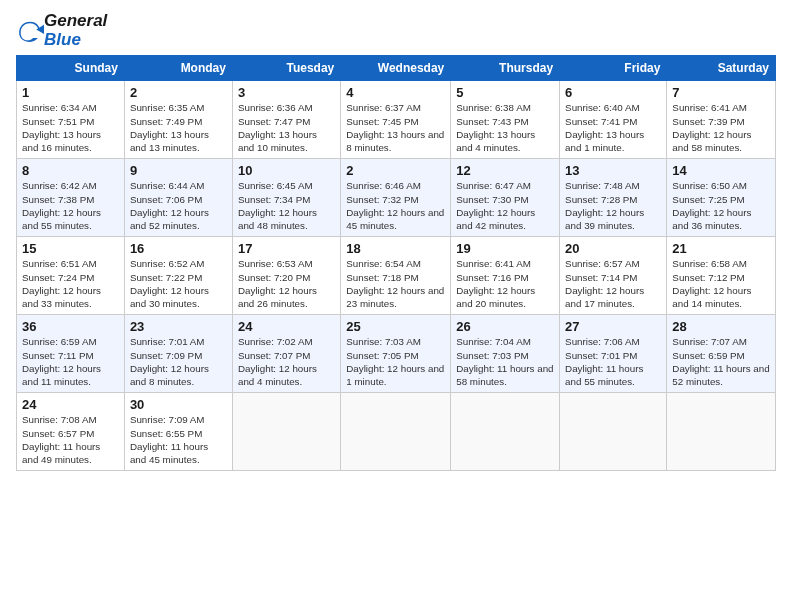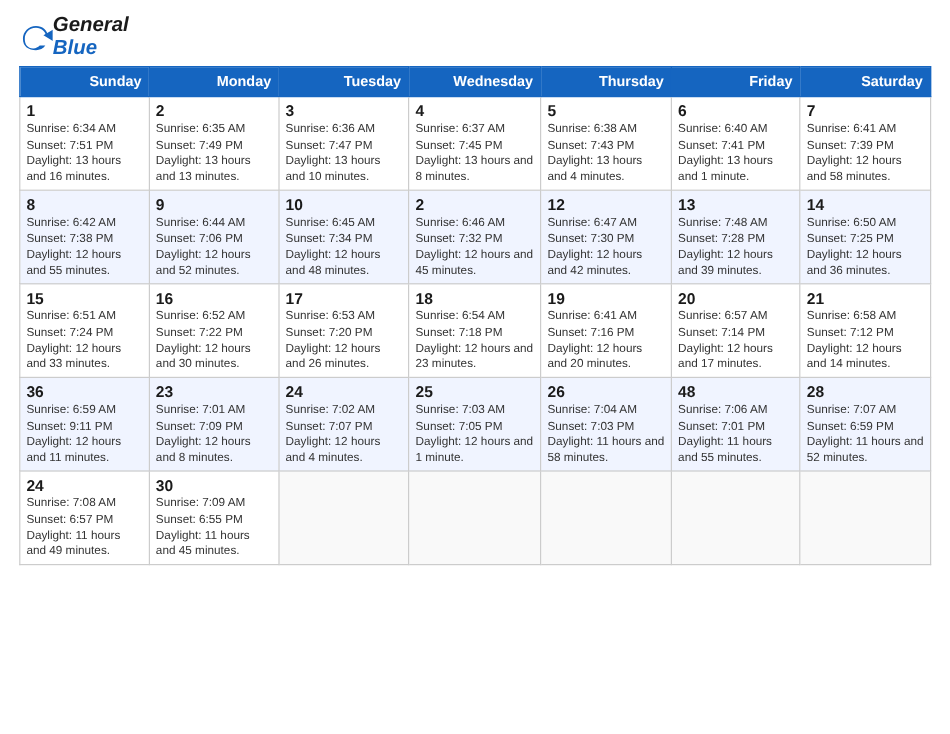--- a/index.html
+++ b/index.html
@@ -293,21 +293,21 @@
           <span>Sunset: 7:12 PM</span><br>
           <span>Daylight: 12 hours and 14 minutes.</span>
         </div>
       </td>
         </tr>
         <tr>
           <td>
         <span class="day-num">36</span>
         <div class="day-info">
           <span>Sunrise: 6:59 AM</span><br>
-          <span>Sunset: 9:11 PM</span><br>
+          <span>Sunset: 7:11 PM</span><br>
           <span>Daylight: 12 hours and 11 minutes.</span>
         </div>
       </td>
           <td>
         <span class="day-num">23</span>
         <div class="day-info">
           <span>Sunrise: 7:01 AM</span><br>
           <span>Sunset: 7:09 PM</span><br>
           <span>Daylight: 12 hours and 8 minutes.</span>
         </div>
@@ -330,21 +330,21 @@
       </td>
           <td>
         <span class="day-num">26</span>
         <div class="day-info">
           <span>Sunrise: 7:04 AM</span><br>
           <span>Sunset: 7:03 PM</span><br>
           <span>Daylight: 11 hours and 58 minutes.</span>
         </div>
       </td>
           <td>
-        <span class="day-num">48</span>
+        <span class="day-num">27</span>
         <div class="day-info">
           <span>Sunrise: 7:06 AM</span><br>
           <span>Sunset: 7:01 PM</span><br>
           <span>Daylight: 11 hours and 55 minutes.</span>
         </div>
       </td>
           <td>
         <span class="day-num">28</span>
         <div class="day-info">
           <span>Sunrise: 7:07 AM</span><br>

